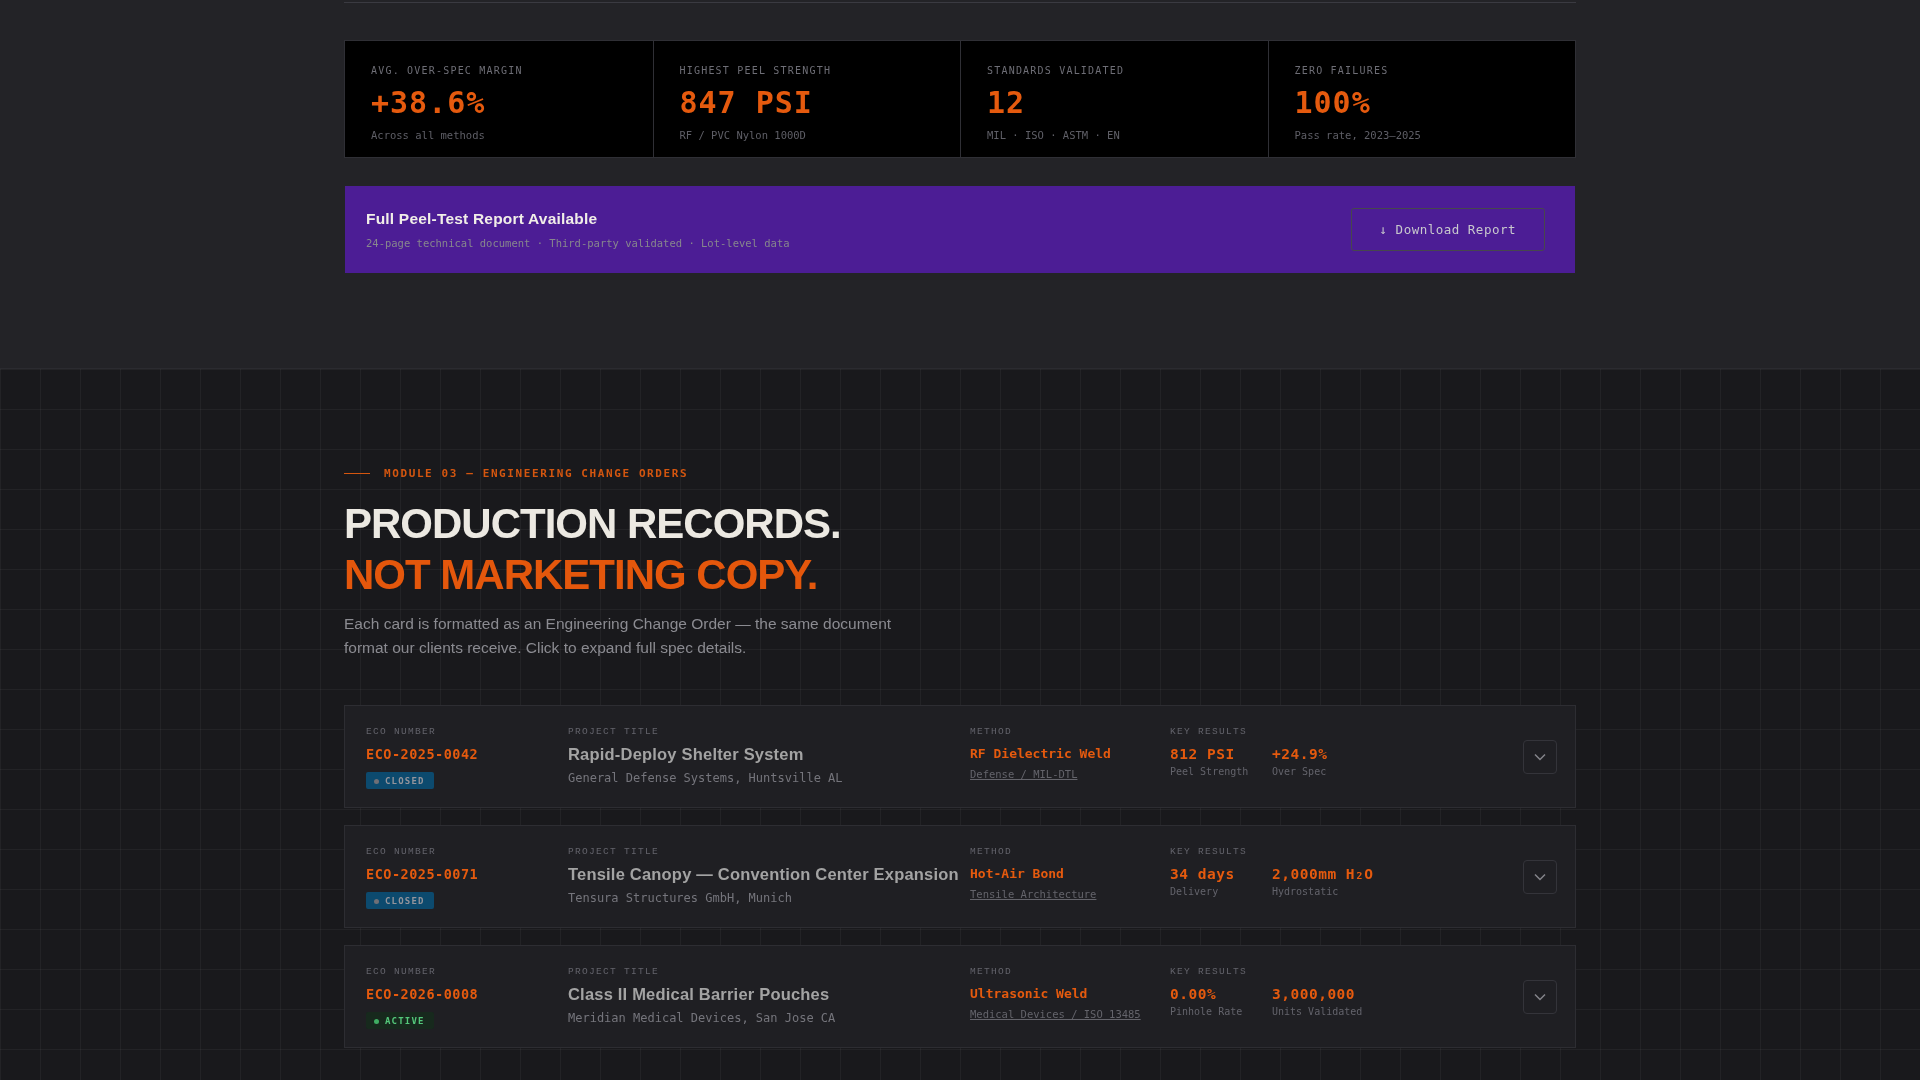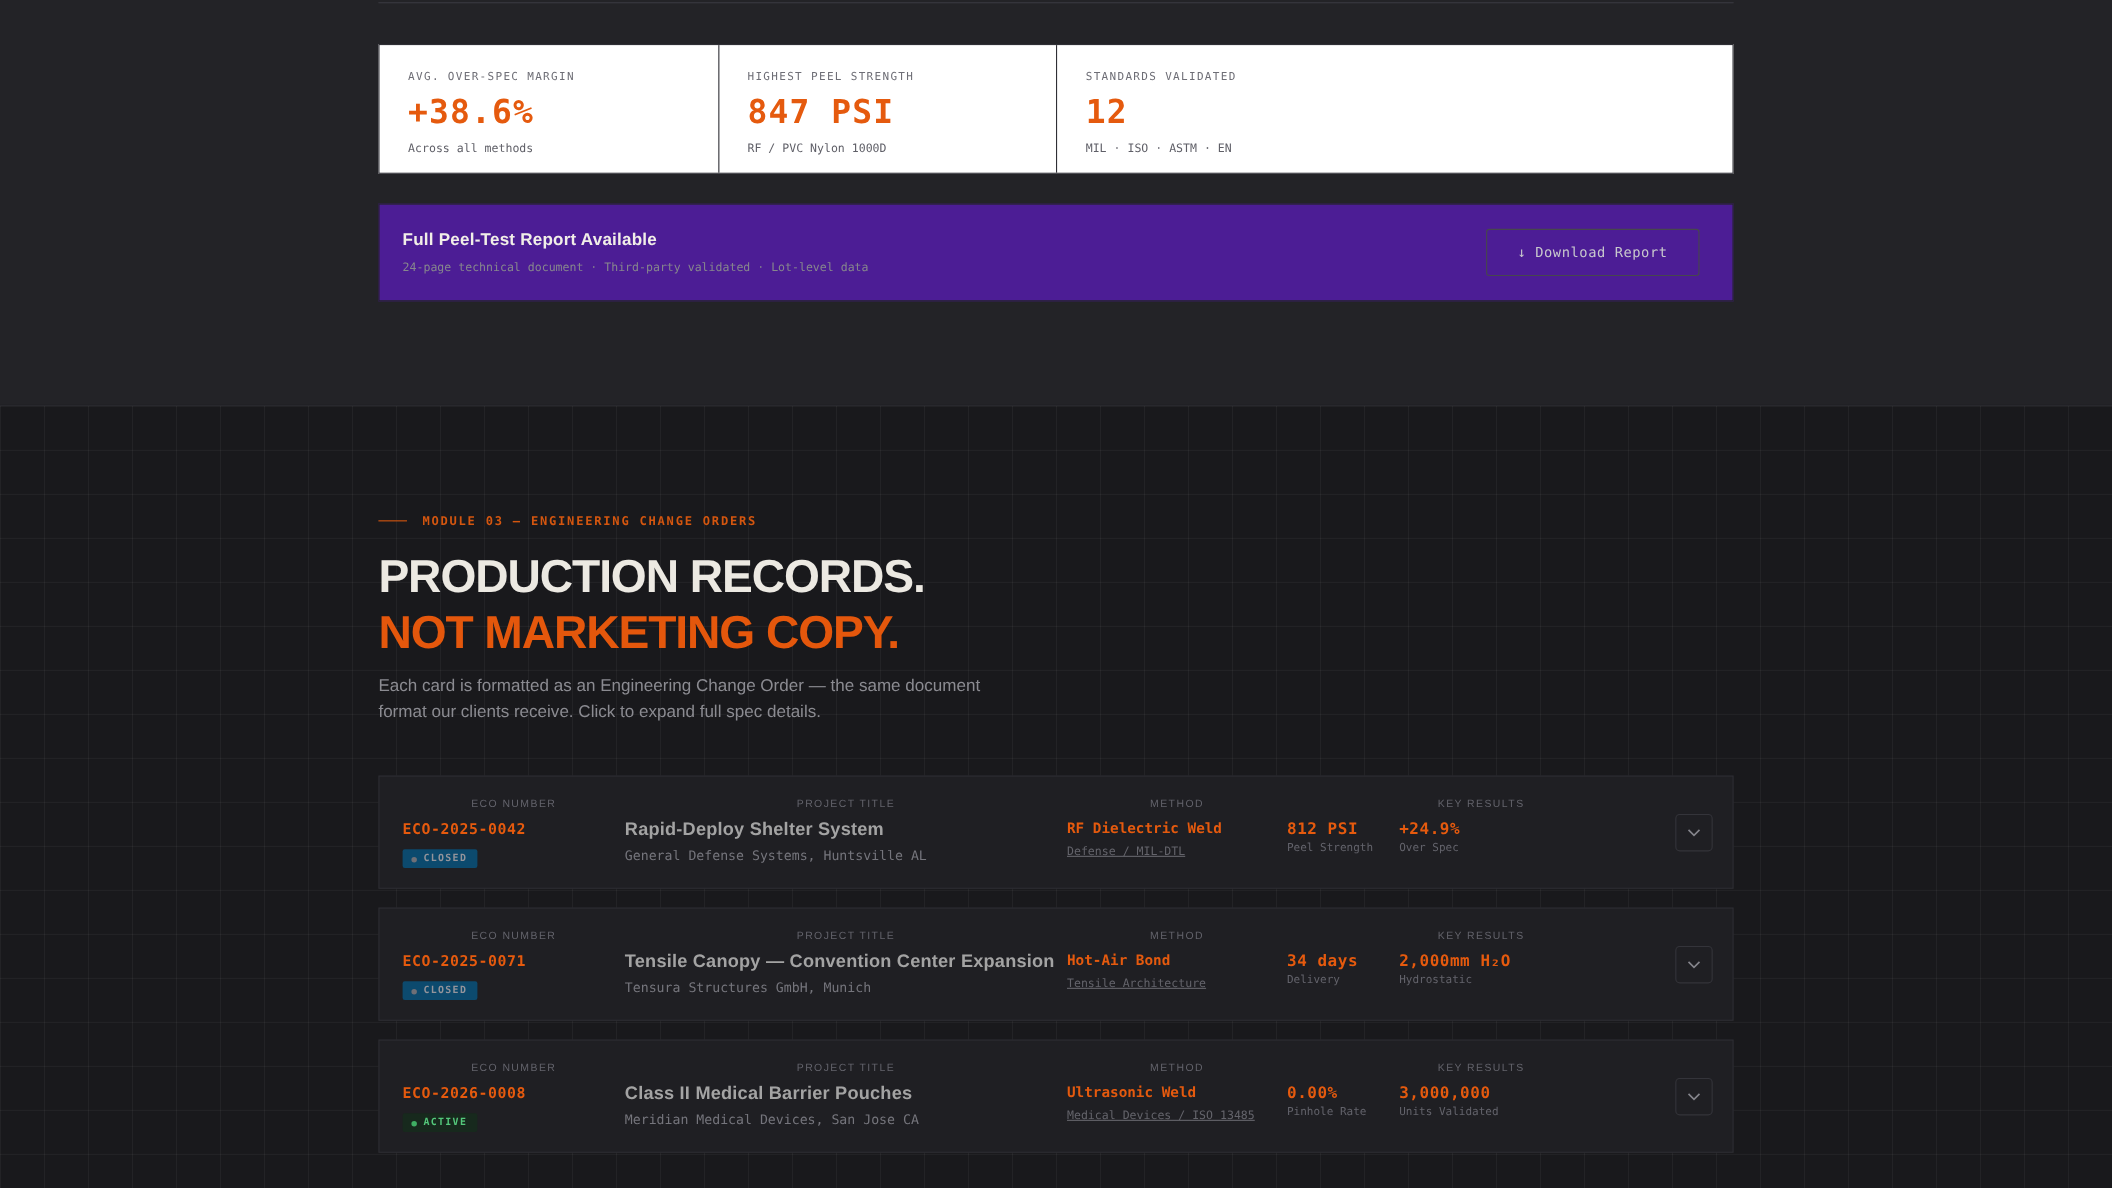--- a/index.html
+++ b/index.html
@@ -9,21 +9,21 @@
   .mono { font-family:"DejaVu Sans Mono", monospace; }
   .container { width:1232px; margin:0 auto; position:relative; }
 
   
   .top-section { background:#232327; height:368px; }
   .hairline { width:1232px; margin:0 auto; border-top:1px solid #3a3a41; position:relative; top:2px; }
 
   .stats-row {
     width:1232px; margin:39px auto 0;
     display:grid; grid-template-columns:repeat(4,1fr);
-    background:#ffffff; border:1px solid #2f2f35; height:118px;
+    background:#000000; border:1px solid #2f2f35; height:118px;
   }
   .stat-cell { padding:24px 0 0 26px; border-left:1px solid #2f2f35; }
   .stat-cell:first-child { border-left:none; }
   .stat-label { font-family:"DejaVu Sans Mono", monospace; font-size:10px; letter-spacing:1.2px; color:#6e6e76; }
   .stat-value { font-family:"DejaVu Sans Mono", monospace; font-size:30px; font-weight:bold; color:#e55a0e; margin-top:9px; letter-spacing:1px; }
   .stat-sub { font-family:"DejaVu Sans Mono", monospace; font-size:10.5px; color:#5f5f67; margin-top:9px; }
 
   .banner {
     width:1232px; height:89px; margin:27px auto 0;
     background:#4c1d95; border:1px solid #232328;
@@ -55,21 +55,21 @@
   .headline .line2 { color:#e4570c; display:block; }
 
   .description { margin-top:12px; font-size:15.5px; line-height:23.5px; color:#8b8b91; max-width:580px; }
 
   .eco-list { margin-top:46px; display:flex; flex-direction:column; gap:17px; }
   .eco-card {
     height:103px; background:#1f1f23; border:1px solid #2d2d32;
     display:grid; grid-template-columns:202px 402px 200px 1fr 34px;
     padding:20px 18px 0 21px; cursor:pointer;
   }
-  .field-label { font-family:Liberation Sans, sans-serif; font-size:9.5px; letter-spacing:1.3px; color:#63636b;text-align:center; }
+  .field-label { font-family:Liberation Mono, monospace; font-size:9.5px; letter-spacing:1.3px; color:#63636b; }
   .eco-number { font-family:"DejaVu Sans Mono", monospace; font-size:13.5px; font-weight:bold; color:#e55a0e; margin-top:9px; letter-spacing:0.5px; }
   .badge {
     display:inline-flex; align-items:center; gap:6px; margin-top:10px;
     font-family:"DejaVu Sans Mono", monospace; font-size:9px; letter-spacing:1.2px; font-weight:bold;
     padding:4px 9px 3px 8px; border-radius:2px;
   }
   .badge[data-status="closed"] { background:#0c4a6e; color:#94949b; }
   .badge[data-status="closed"] .dot { background:#6f6f76; }
   .badge[data-status="active"] { background:#17291d; color:#54c87b; }
   .badge[data-status="active"] .dot { background:#3fae63; }
@@ -107,20 +107,25 @@
     </div>
     <div class="stat-cell">
       <div class="stat-label">HIGHEST PEEL STRENGTH</div>
       <div class="stat-value">847 PSI</div>
       <div class="stat-sub">RF / PVC Nylon 1000D</div>
     </div>
     <div class="stat-cell">
       <div class="stat-label">STANDARDS VALIDATED</div>
       <div class="stat-value">12</div>
       <div class="stat-sub">MIL · ISO · ASTM · EN</div>
+    </div>
+    <div class="stat-cell">
+      <div class="stat-label">ZERO FAILURES</div>
+      <div class="stat-value">100%</div>
+      <div class="stat-sub">Pass rate, 2023–2025</div>
     </div>
   </div>
 
   <div class="banner">
     <div>
       <div class="banner-title">Full Peel-Test Report Available</div>
       <div class="banner-sub mono">24-page technical document · Third-party validated · Lot-level data</div>
     </div>
     <button class="download-btn">↓ Download Report</button>
   </div>

